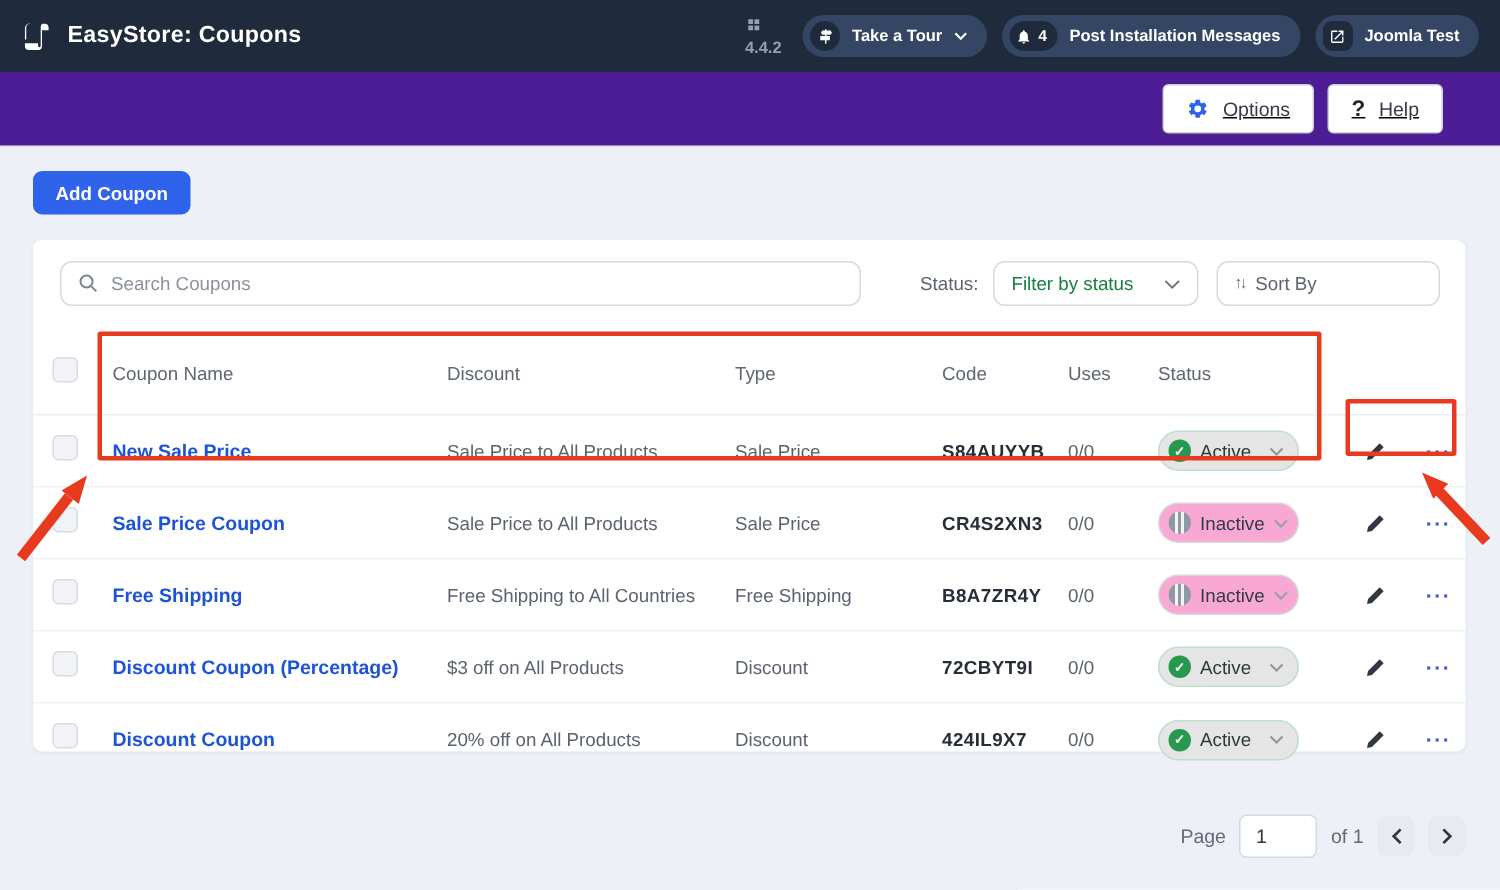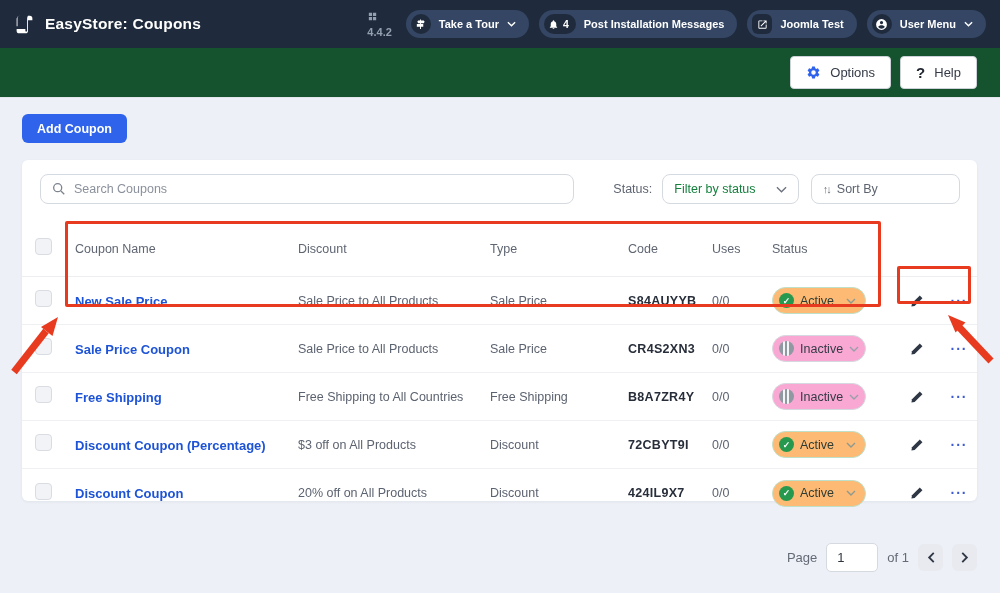--- a/index.html
+++ b/index.html
@@ -25,22 +25,22 @@
     color:#fff; font-size:11px; font-weight:bold; cursor:pointer;
   }
   .pill-ico {
     width:20px; height:20px; border-radius:50%; background:#1f2b3c;
     display:flex; align-items:center; justify-content:center; flex:none;
   }
   .pill-ico.cap { width:auto; border-radius:11px; padding:0 7px 0 4px; gap:4px; height:20px; color:#fff; font-size:10.5px; font-weight:bold; display:flex; }
   .chev { flex:none; }
   
   .subbar {
-    height:50px; background:#14532d; border-bottom:1px solid #e3e6ea;
-    display:flex; align-items:center; justify-content:flex-end; gap:9px; padding:0 23px;
+    height:50px; background:#4c1d95; border-bottom:1px solid #e3e6ea;
+    display:flex; align-items:center; justify-content:flex-end; gap:9px; padding:0 38px;text-decoration:underline;
   }
   .sub-btn {
     height:33px; background:#fff; border:1px solid #cdd2d9; border-radius:4px;
     display:flex; align-items:center; gap:9px; padding:0 15px;
     font-size:13px; color:#343a46; cursor:pointer; font-family:inherit;
   }
   .qmark { font-weight:bold; font-size:15px; color:#20262f; }
   
   .add-btn {
     position:absolute; left:22px; top:114px; height:29px; padding:0 15px;
@@ -88,21 +88,21 @@
     border:1px solid #d9dce2; cursor:pointer;
   }
   .name-link { color:#1d53d6; font-size:13px; font-weight:bold; text-decoration:none; cursor:pointer; }
   .cell-gray { font-size:12.5px; color:#5c6370; }
   .cell-code { font-size:12.5px; color:#272e3a; font-weight:bold; letter-spacing:.3px; }
   
   .status-pill {
     width:94px; height:27px; border-radius:14px; display:flex; align-items:center;
     gap:6px; padding:0 9px 0 6px; font-size:12.5px; cursor:pointer;
   }
-  .status-pill.active { background:#fdba74; border:1px solid #bedfc8; color:#2e3b33; }
+  .status-pill.active { background:#e5e5e5; border:1px solid #bedfc8; color:#2e3b33; }
   .status-pill.inactive { background:#f9a8d4; border:1px solid #d5d8de; color:#333a45; }
   .status-icon { width:15px; height:15px; border-radius:50%; flex:none; }
   .active .status-icon {
     background:#27994f; color:#fff; font-size:9px; font-weight:bold;
     display:flex; align-items:center; justify-content:center;
   }
   .active .status-icon::before { content:"✓"; }
   .inactive .status-icon {
     background:#9098a2;
     background-image:linear-gradient(90deg, transparent 0 4.5px, #f3f4f6 4.5px 6.5px, transparent 6.5px 8.5px, #f3f4f6 8.5px 10.5px, transparent 10.5px 15px);
@@ -167,31 +167,20 @@
       </span>
       <span>Post Installation Messages</span>
     </button>
     <button class="tb-pill">
       <span class="pill-ico" style="border-radius:6px;">
         <svg width="11" height="11" viewBox="0 0 24 24">
             <path d="M19 19H5V5h7V3H5a2 2 0 0 0-2 2v14a2 2 0 0 0 2 2h14c1.1 0 2-.9 2-2v-7h-2v7zM14 3v2h3.6l-9.9 9.8 1.5 1.5L19 6.4V10h2V3h-7z" fill="#fff"></path>
           </svg>
       </span>
       <span>Joomla Test</span>
-    </button>
-    <button class="tb-pill">
-      <span class="pill-ico">
-        <svg width="13" height="13" viewBox="0 0 24 24">
-            <path d="M12 2a10 10 0 1 0 0 20 10 10 0 0 0 0-20zm0 3.5a3 3 0 1 1 0 6 3 3 0 0 1 0-6zm0 14.2a7.2 7.2 0 0 1-6-3.2c0-2 4-3.1 6-3.1s6 1.1 6 3.1a7.2 7.2 0 0 1-6 3.2z" fill="#fff"></path>
-          </svg>
-      </span>
-      <span>User Menu</span>
-      <svg class="chev" width="9" height="6" viewBox="0 0 10 6">
-          <polyline points="1,1 5,5 9,1" fill="none" stroke="#fff" stroke-width="1.6"></polyline>
-        </svg>
     </button>
   </div>
 </header>
 
 <div class="subbar">
   <button class="sub-btn">
     <svg width="15" height="15" viewBox="0 0 24 24">
         <path d="M19.14 12.94c.04-.3.06-.61.06-.94 0-.32-.02-.64-.07-.94l2.03-1.58a.49.49 0 0 0 .12-.61l-1.92-3.32a.49.49 0 0 0-.59-.22l-2.39.96c-.5-.38-1.03-.7-1.62-.94l-.36-2.54a.48.48 0 0 0-.48-.41h-3.84c-.24 0-.43.17-.47.41l-.36 2.54c-.59.24-1.13.57-1.62.94l-2.39-.96a.49.49 0 0 0-.59.22L2.74 8.87a.48.48 0 0 0 .12.61l2.03 1.58c-.05.3-.09.63-.09.94s.02.64.07.94l-2.03 1.58a.49.49 0 0 0-.12.61l1.92 3.32c.12.22.37.29.59.22l2.39-.96c.5.38 1.03.7 1.62.94l.36 2.54c.05.24.24.41.48.41h3.84c.24 0 .44-.17.47-.41l.36-2.54c.59-.24 1.13-.56 1.62-.94l2.39.96c.22.08.47 0 .59-.22l1.92-3.32a.49.49 0 0 0-.12-.61l-2.01-1.58zM12 15.6A3.6 3.6 0 1 1 12 8.4a3.6 3.6 0 0 1 0 7.2z" fill="#2f63ec"></path>
       </svg>
     <span>Options</span>

